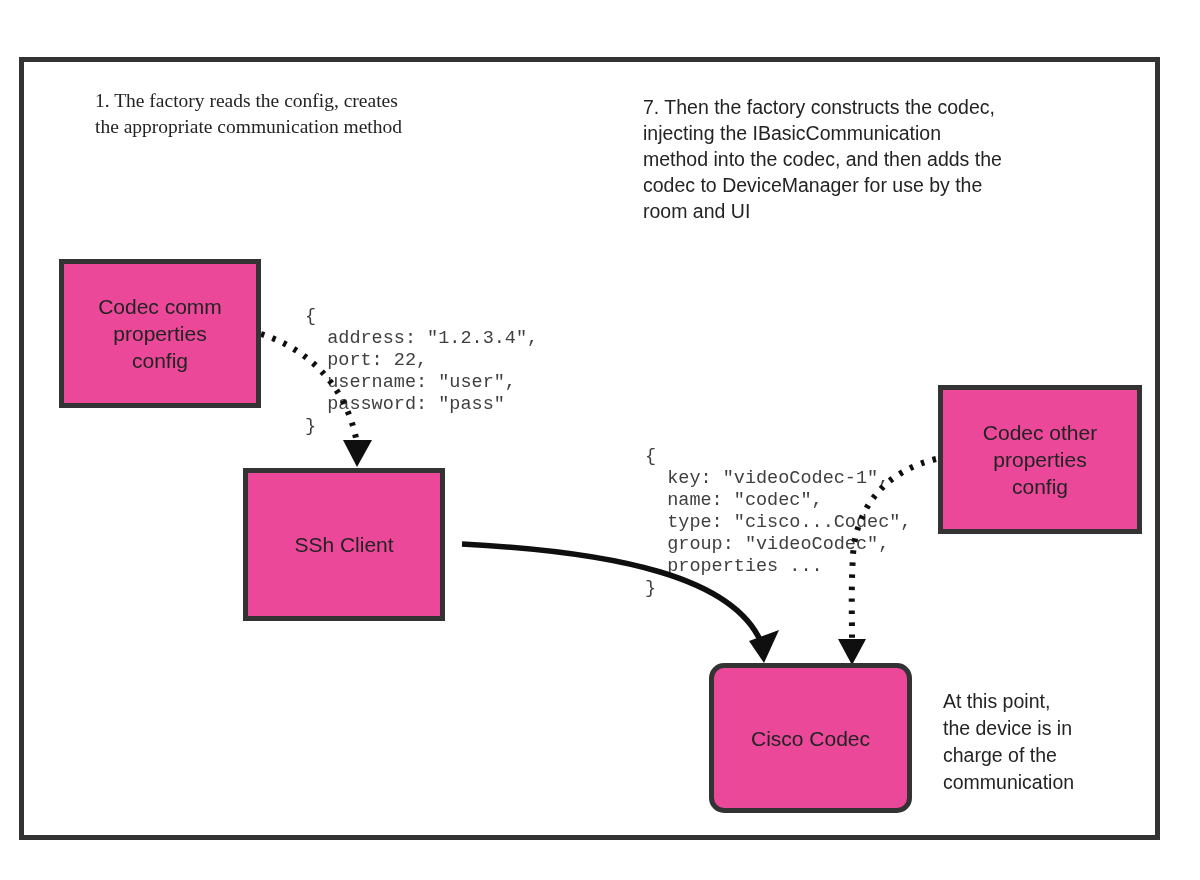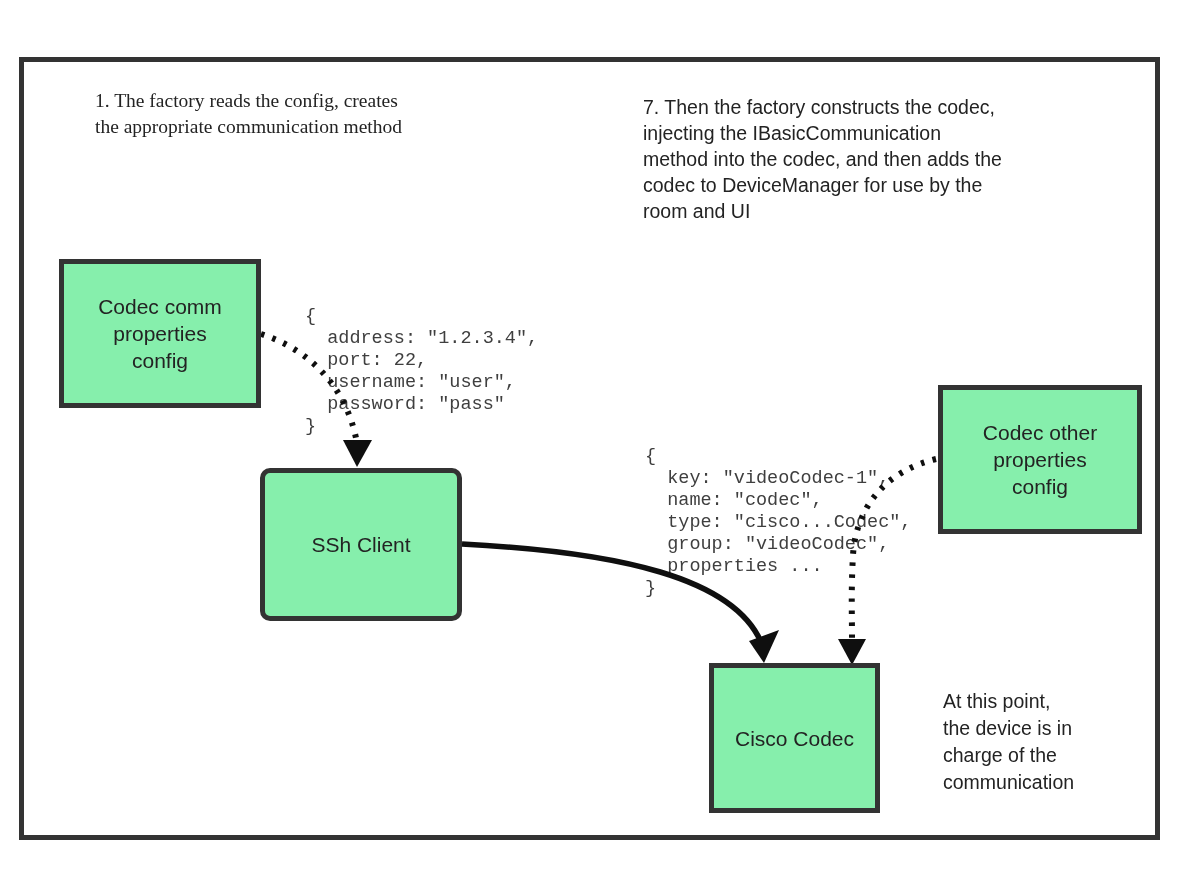--- a/index.html
+++ b/index.html
@@ -33,26 +33,26 @@
     border: 5px solid #333333;
     box-sizing: border-box;
     display: flex;
     align-items: center;
     justify-content: center;
     text-align: center;
     font-size: 21px;
     line-height: 27px;
     color: #232323;
     white-space: pre-line;
-    background: #86efac;
+    background: #ec4899;
   }
   #box-comm  { left: 59px;  top: 259px; width: 202px; height: 149px; }
-  #box-ssh   { left: 260px; top: 468px; width: 202px; height: 153px; border-radius: 10px; }
+  #box-ssh   { left: 243px; top: 468px; width: 202px; height: 153px; }
   #box-other { left: 938px; top: 385px; width: 204px; height: 149px; align-items: center; }
-  #box-cisco { left: 709px; top: 663px; width: 171px; height: 150px; }
+  #box-cisco { left: 709px; top: 663px; width: 203px; height: 150px; border-radius: 15px; }
   .code {
     position: absolute;
     margin: 0;
     font-family: "Liberation Mono", "DejaVu Sans Mono", monospace;
     font-size: 18.5px;
     line-height: 22px;
     color: #3f3f3f;
     white-space: pre;
   }
   #code1 { left: 305px; top: 306px; }

